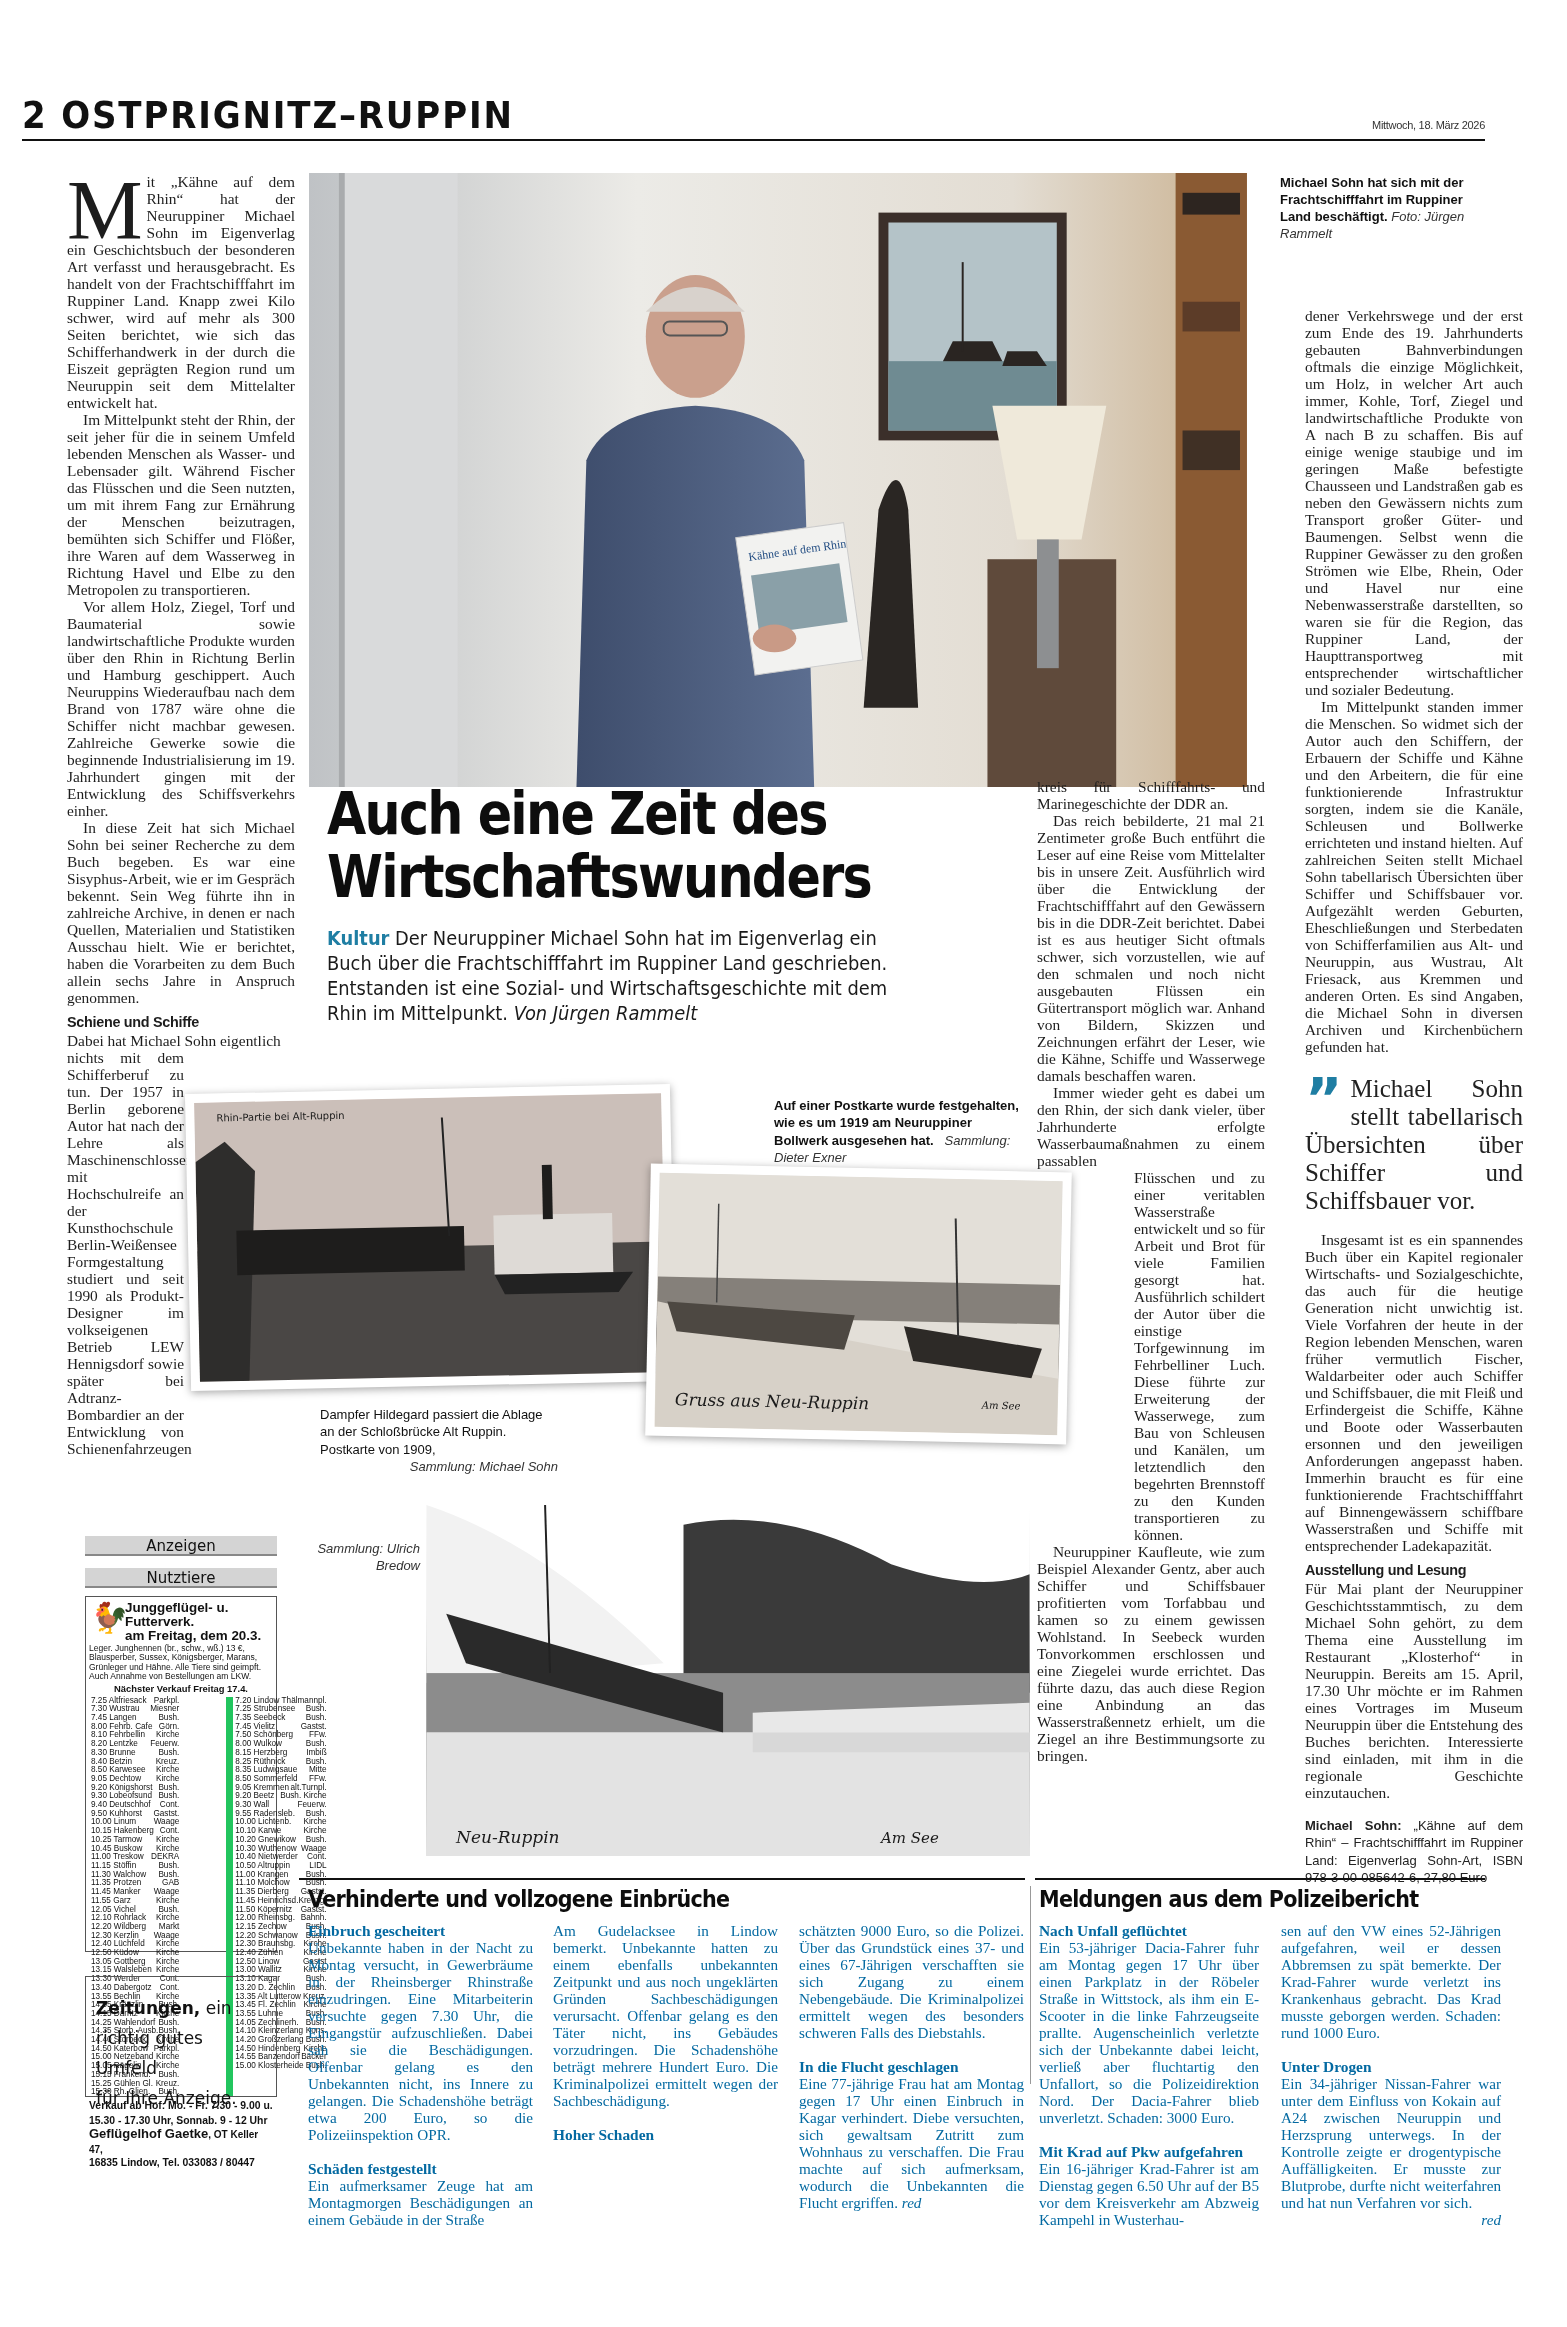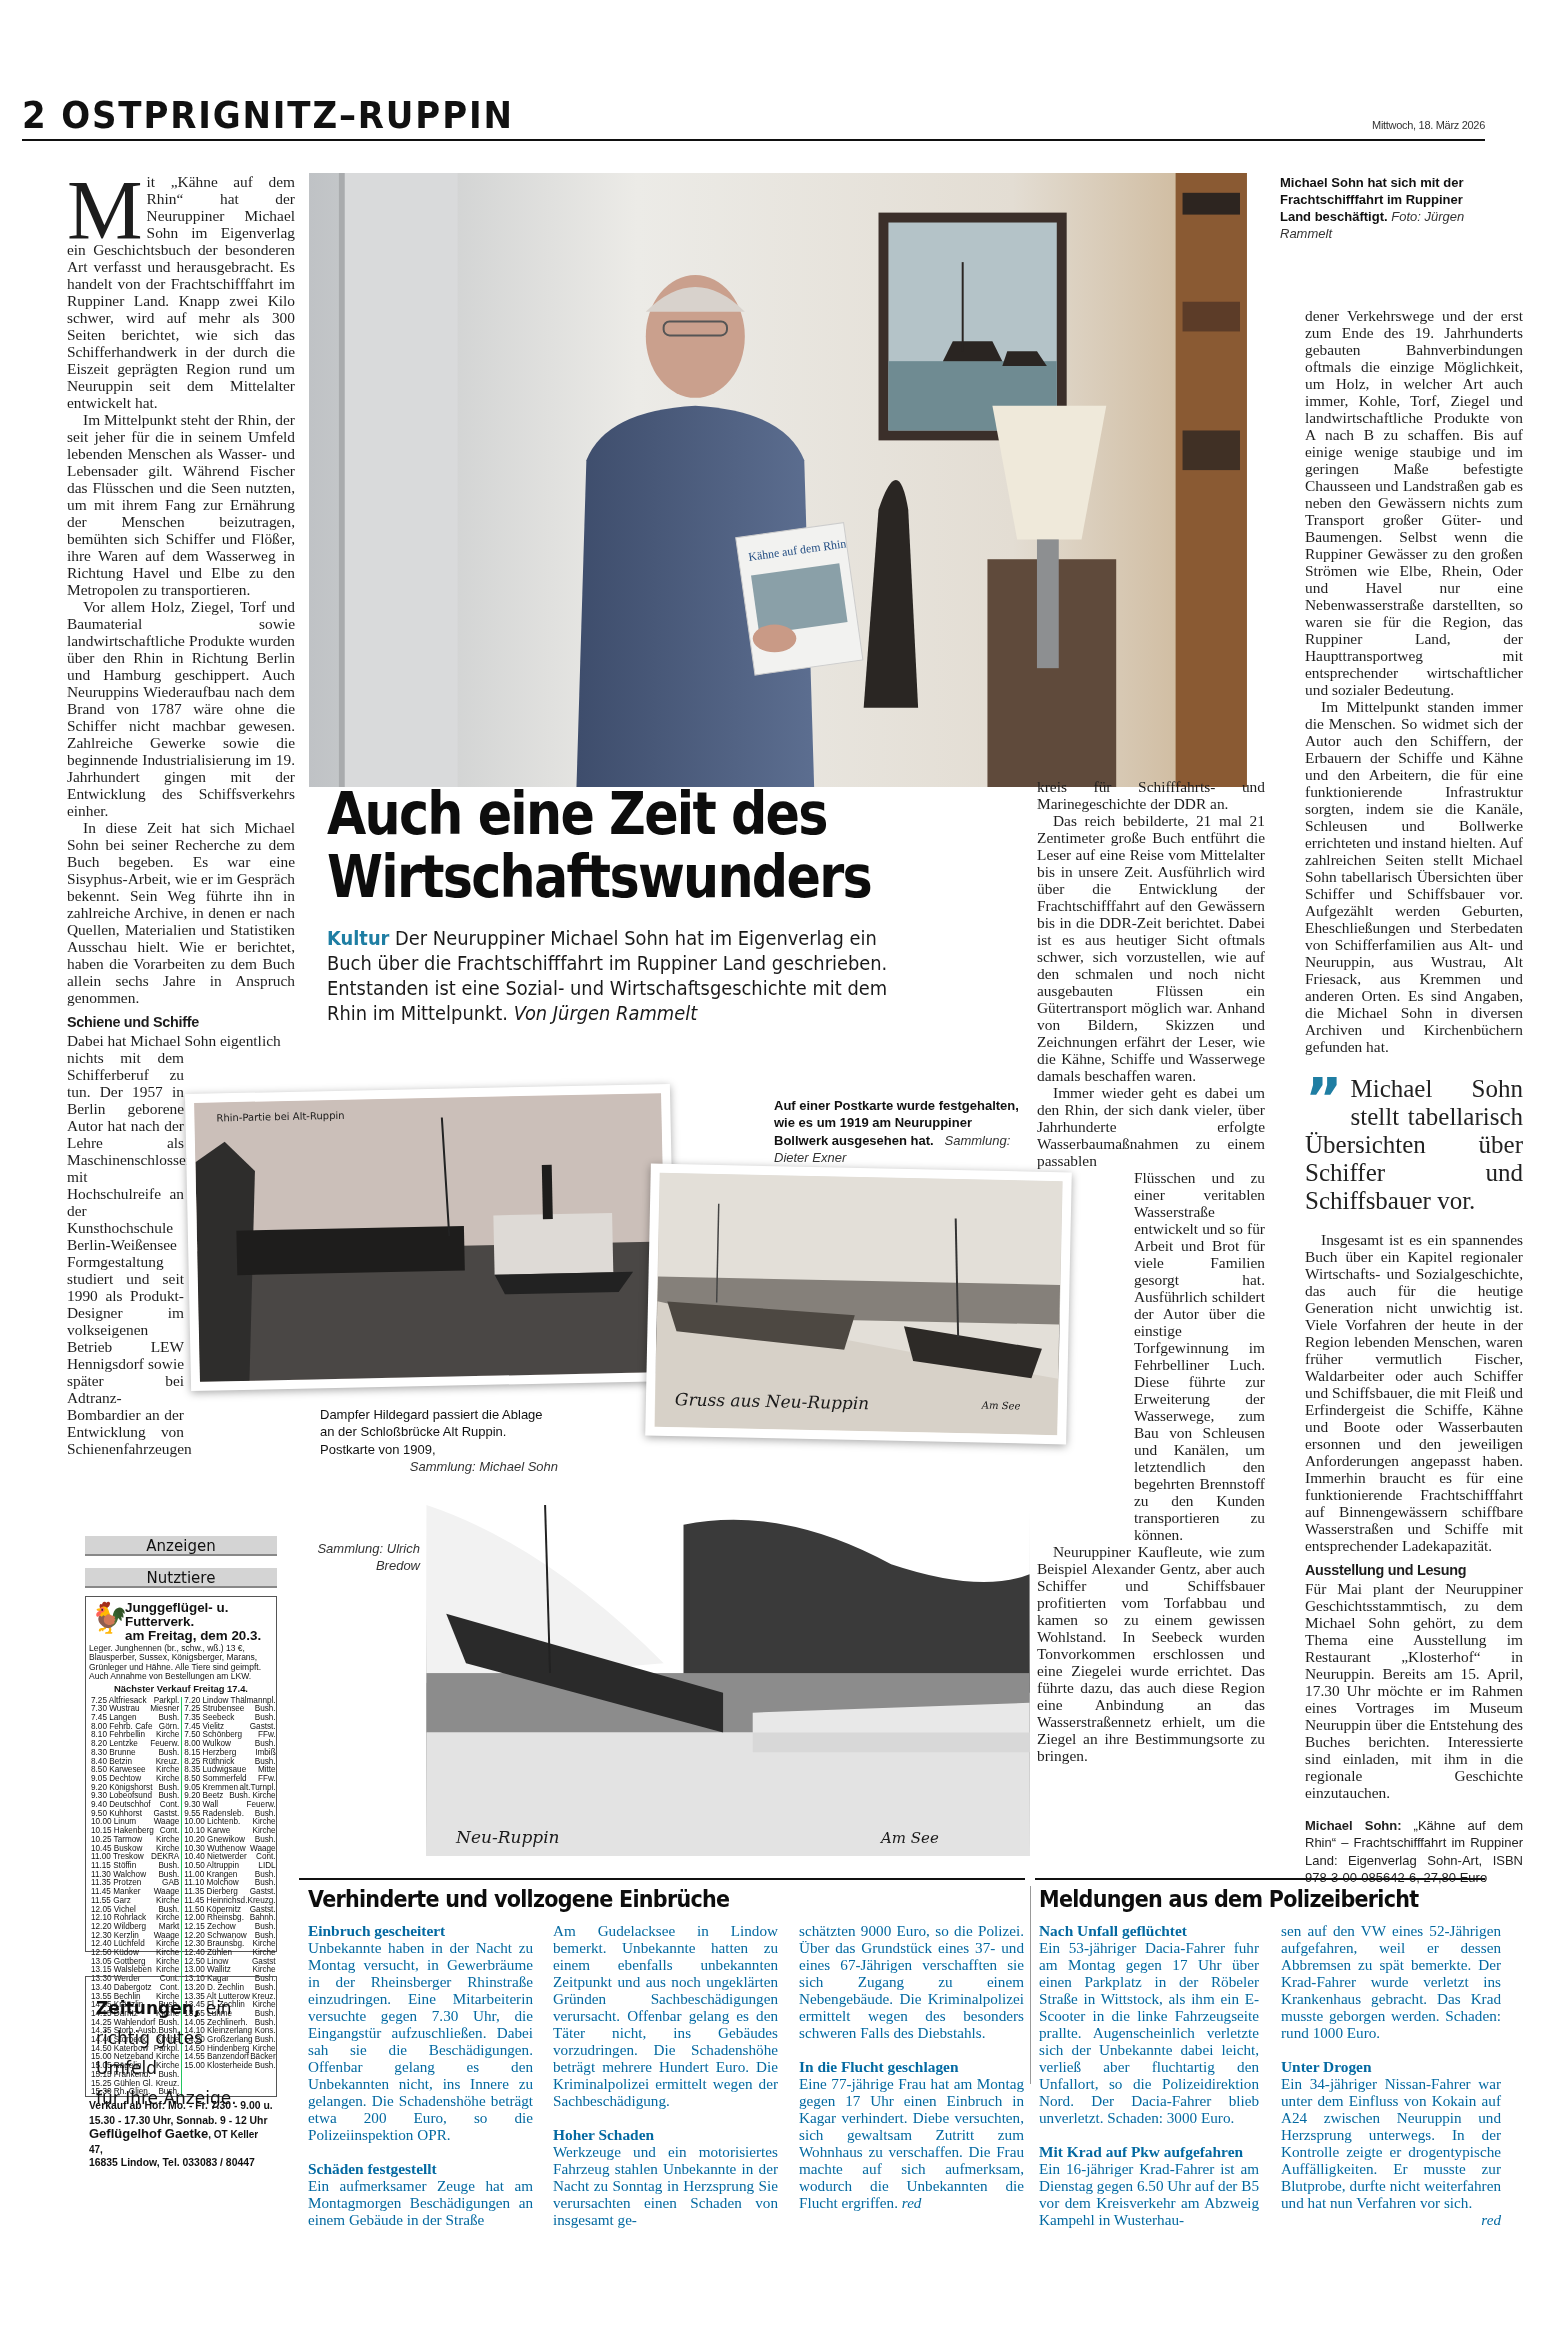--- a/index.html
+++ b/index.html
@@ -68,21 +68,21 @@
   #ad-anz { top: 1536px; }
   #ad-nutz { top: 1568px; }
   #ad-box { left: 85px; top: 1596px; width: 192px; height: 356px; border: 1.5px solid #555; padding: 4px 3px; font-family: "Liberation Sans", sans-serif; color:#111; }
   #ad-box .title { font-weight: bold; font-size: 13.4px; line-height: 14px; padding-left: 36px; }
   #ad-box .title2 { font-weight: bold; font-size: 13.4px; line-height: 14px; padding-left: 36px; }
   #ad-box .desc { font-size: 8.5px; line-height: 9.4px; margin-top: 1px; }
   #ad-box .next { font-weight: bold; font-size: 9.4px; text-align: center; margin: 1px 0 3px; }
   #ad-box .rooster { position: absolute; left: 5px; top: 6px; font-size: 30px; line-height: 30px; }
   .sched { display: flex; gap: 0; font-size: 8.2px; line-height: 8.7px; }
   .sched .col { flex: 1; padding: 0 2px; }
-  .sched .col + .col { border-left: 1px solid #22c55e; }
+  .sched .col + .col { border-left: 7px solid #22c55e; margin-left: 45px; }
   .sched .row { display: flex; justify-content: space-between; white-space: nowrap; }
   #ad-box .hof { font-weight: bold; font-size: 10.4px; line-height: 12px; margin-top: 3px; }
   #ad-box .gaetke { font-weight: bold; font-size: 13px; line-height: 14px; }
   #ad-box .gaetke small { font-size: 10px; }
   #ad-box .addr { font-weight: bold; font-size: 10.4px; line-height: 12px; }
   #ad-promo { left: 85px; top: 1976px; width: 192px; height: 121px; border: 1.5px solid #555; padding: 16px 10px; font-family: "DejaVu Sans", sans-serif; font-size: 17px; line-height: 30px; color:#111; transform-origin: left top; }
   #ad-promo b { font-weight: bold; }
 
   
   #rule-b1 { left: 299px; top: 1878px; width: 726px; height: 2px; background: #111; }
@@ -649,21 +649,20 @@
   <h4>Einbruch gescheitert</h4>
   <p>Unbekannte haben in der Nacht zu Montag versucht, in Gewerbräume in der Rheinsberger Rhinstraße einzudringen. Eine Mitarbeiterin versuchte gegen 7.30 Uhr, die Eingangstür aufzuschließen. Dabei sah sie die Beschädigungen. Offenbar gelang es den Unbekannten nicht, ins Innere zu gelangen. Die Schadenshöhe beträgt etwa 200 Euro, so die Polizeiinspektion OPR.</p>
   <div class="gap"></div>
   <h4>Schäden festgestellt</h4>
   <p>Ein aufmerksamer Zeuge hat am Montagmorgen Beschädigungen an einem Gebäude in der Straße</p>
 </div>
 <div class="abs news" id="n2">
   <p>Am Gudelacksee in Lindow bemerkt. Unbekannte hatten zu einem ebenfalls unbekannten Zeitpunkt und aus noch ungeklärten Gründen Sachbeschädigungen verursacht. Offenbar gelang es den Täter nicht, ins Gebäudes vorzudringen. Die Schadenshöhe beträgt mehrere Hundert Euro. Die Kriminalpolizei ermittelt wegen der Sachbeschädigung.</p>
   <div class="gap"></div>
   <h4>Hoher Schaden</h4>
-  <p>Werkzeuge und ein motorisiertes Fahrzeug stahlen Unbekannte in der Nacht zu Sonntag in Herzsprung Sie verursachten einen Schaden von insgesamt ge-</p>
 </div>
 <div class="abs news" id="n3">
   <p>schätzten 9000 Euro, so die Polizei. Über das Grundstück eines 37- und eines 67-Jährigen verschafften sie sich Zugang zu einem Nebengebäude. Die Kriminalpolizei ermittelt wegen des besonders schweren Falls des Diebstahls.</p>
   <div class="gap"></div>
   <h4>In die Flucht geschlagen</h4>
   <p><span>Eine 77-jährige Frau hat am Montag gegen 17 Uhr einen Einbruch in Kagar verhindert. Diebe versuchten, sich gewaltsam Zutritt zum Wohnhaus zu verschaffen. Die Frau machte auf sich aufmerksam, wodurch die Unbekannten die Flucht ergriffen.</span> <i>red</i></p>
 </div>
 <div class="abs news" id="n4">
   <h4>Nach Unfall geflüchtet</h4>
   <p>Ein 53-jähriger Dacia-Fahrer fuhr am Montag gegen 17 Uhr über einen Parkplatz in der Röbeler Straße in Wittstock, als ihm ein E-Scooter in die linke Fahrzeugseite prallte. Augenscheinlich verletzte sich der Unbekannte dabei leicht, verließ aber fluchtartig den Unfallort, so die Polizeidirektion Nord. Der Dacia-Fahrer blieb unverletzt. Schaden: 3000 Euro.</p>

